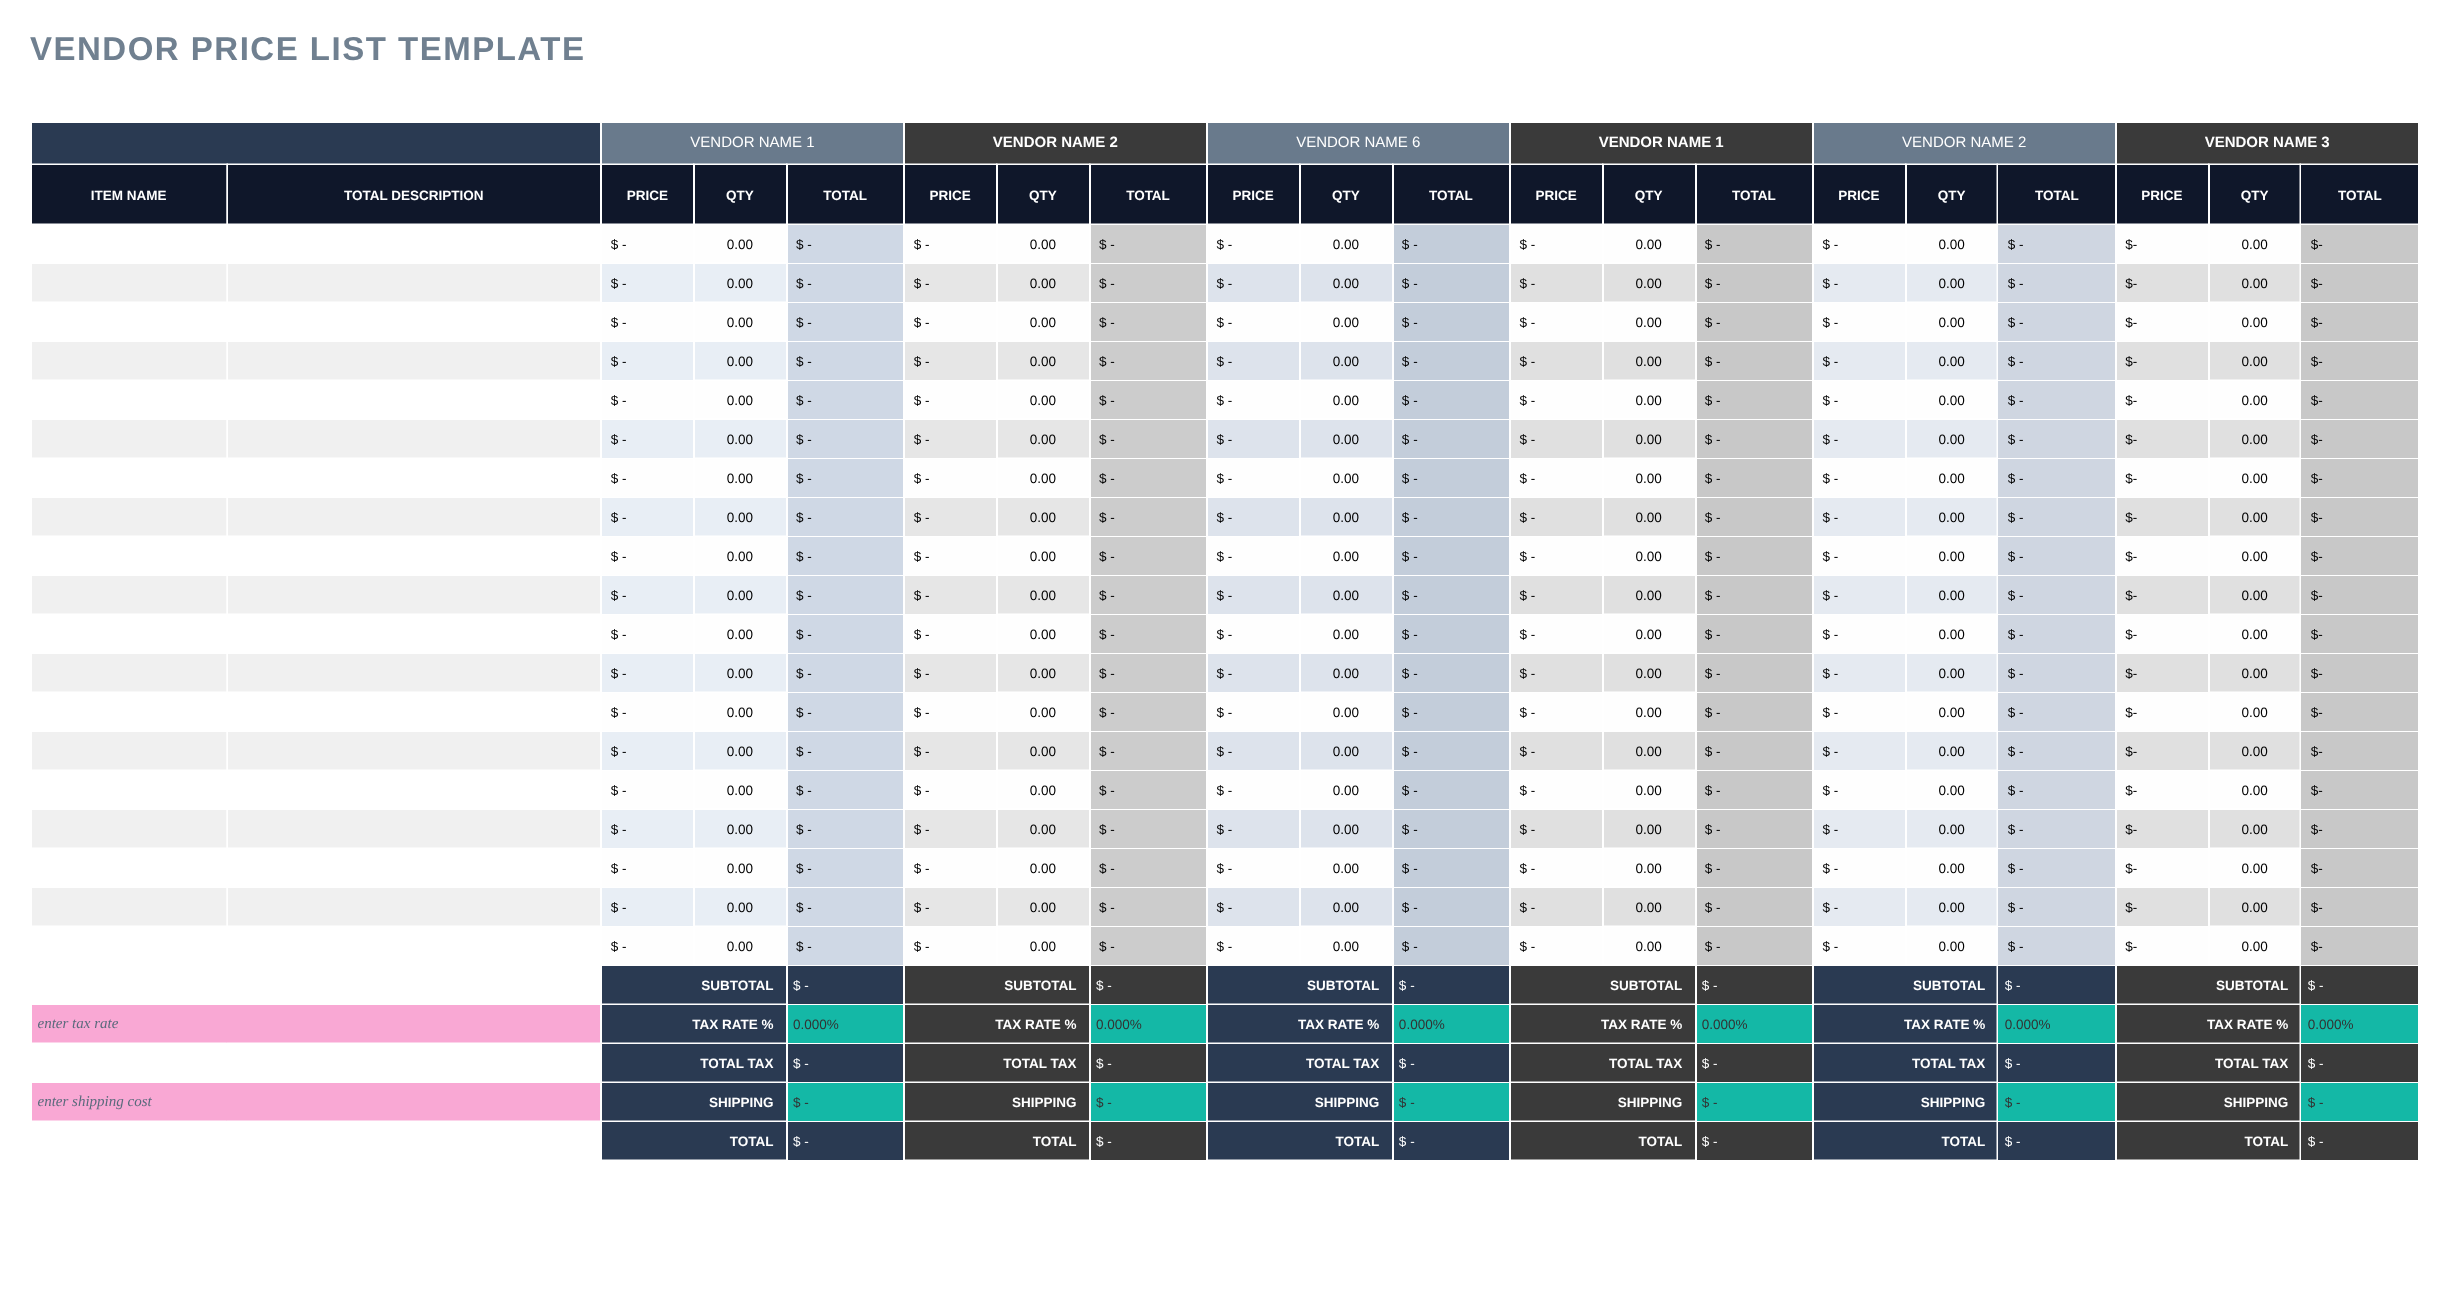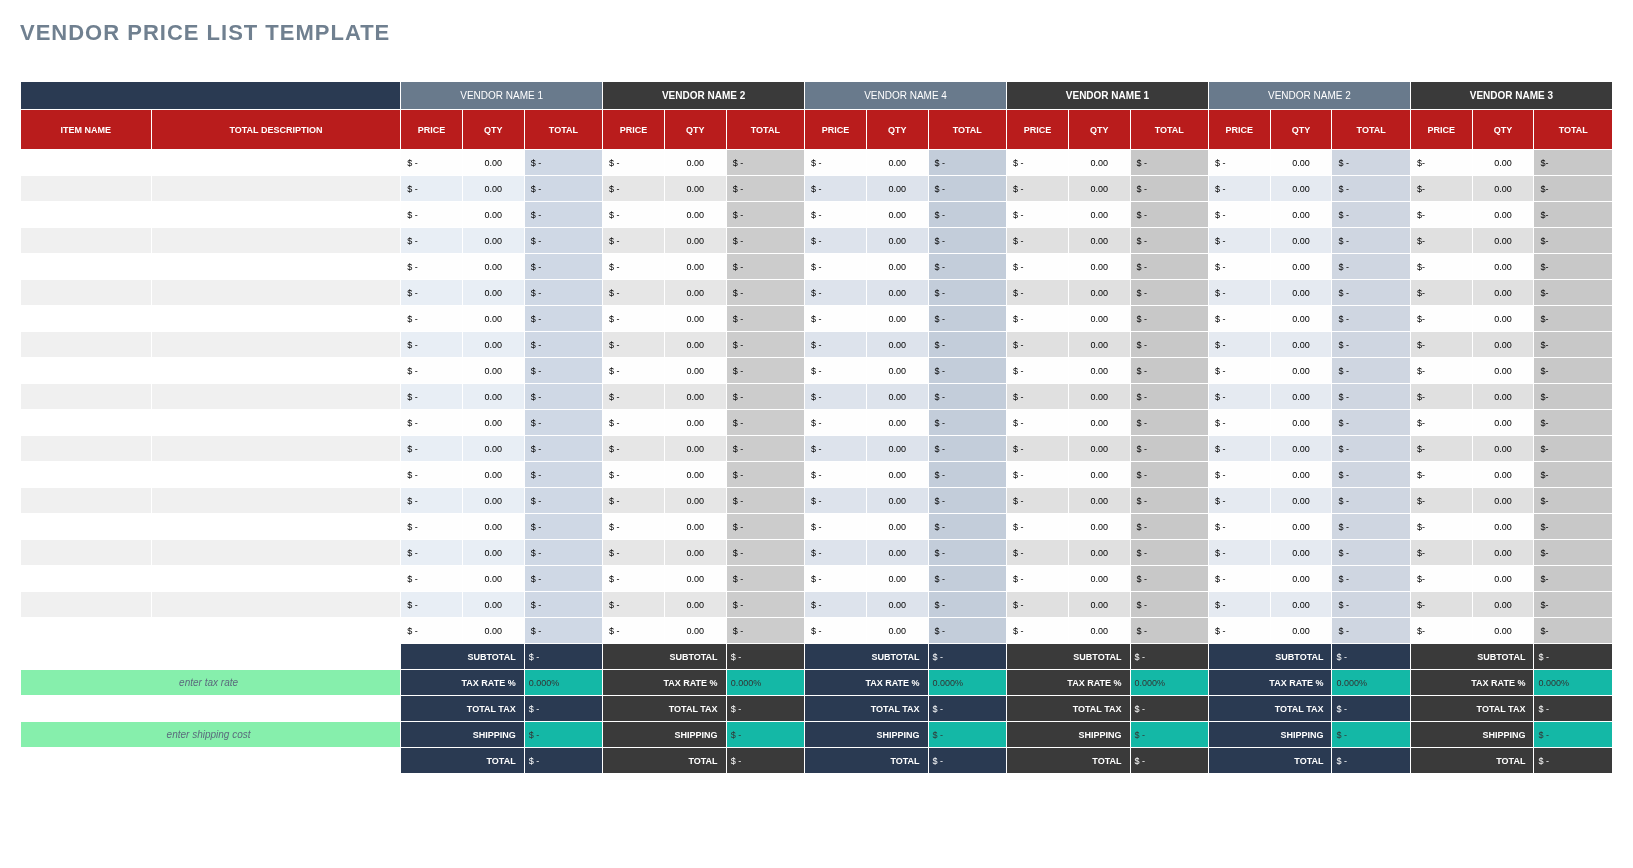--- a/index.html
+++ b/index.html
@@ -24,39 +24,39 @@
   }
   td, th {
     border: 1px solid #fff;
     padding: 6px 4px;
     font-size: 9px;
     overflow: hidden;
   }
   .hdr-dark-blue { background: #2a3a52; color: #fff; font-weight: 700; text-align: center; font-size: 10px; height: 28px; }
   .hdr-dark-gray { background: #3a3a3a; color: #fff; font-weight: 700; font-size: 10px; }
   .hdr-slate    { background: #697a8c; color: #fff; font-weight: 400; text-align: center; font-size: 10px; }
-  .hdr-blue2    { background: #b91c1c; color: #fff; font-weight: 700; text-align: center; font-size: 9px; height: 40px;}
+  .hdr-blue2    { background: #0f172a; color: #fff; font-weight: 700; text-align: center; font-size: 9px; height: 40px;}
   .row-odd td.itemname, .row-odd td.itemdesc { background:#fff; }
   .row-even td.itemname, .row-even td.itemdesc { background:#f0f0f0; }
   td.itemname, td.itemdesc { height: 26px; }
   td.price { text-align:left; position:relative; padding-left:6px;}
   td.qty   { text-align:center; }
   td.total { text-align:left; position:relative; padding-left:6px;}
   .v1o { background:#fefefe; } .v1e { background:#e8eef5; } .v1t { background:#cfd8e5; }
   .v2o { background:#fefefe; } .v2e { background:#e6e6e6; } .v2t { background:#cccccc; }
   .v3o { background:#fefefe; } .v3e { background:#dde3ec; } .v3t { background:#c3cdda; }
   .v4o { background:#fefefe; } .v4e { background:#e0e0e0; } .v4t { background:#c8c8c8; }
   .v5o { background:#fefefe; } .v5e { background:#e5eaf1; } .v5t { background:#cfd6e1; }
   .v6o { background:#fefefe; } .v6e { background:#e0e0e0; } .v6t { background:#c8c8c8; }
   .sum-label-blue { background:#2a3a52; color:#fff; font-weight:700; text-align:right; padding-right:8px; font-size:9px; height:26px;}
   .sum-label-gray { background:#3a3a3a; color:#fff; font-weight:700; text-align:right; padding-right:8px; font-size:9px;}
   .sum-val-darkblue { background:#2a3a52; color:#fff; font-size:9px; }
   .sum-val-darkgray { background:#3a3a3a; color:#fff; font-size:9px; }
   .sum-val-white    { background:#14b8a6; color:#333; font-size:9px; text-align:center;}
-  .enter-hint { text-align:center; padding-right:8px; color:#5a6a7c; font-style:italic; background:#86efac; font-size:10px;}
+  .enter-hint { text-align:left; padding-right:8px; color:#5a6a7c; font-style:italic; background:#f9a8d4; font-size:10px;font-family:Liberation Serif, serif;}
   .blank { background:#fff; border:none; }
   .sumcell { position:relative; padding:6px 4px; }
   .sumcell .sd { float:left; }
 </style>
 </head>
 <body>
 
 <div class="title">VENDOR PRICE LIST TEMPLATE</div>
 
 <table>
@@ -80,21 +80,21 @@
       <col style="width:66px">
     <col style="width:52px">
       <col style="width:52px">
       <col style="width:66px">
   </colgroup>
   <thead id="thead">
       <tr>
         <td colspan="2" class="hdr-dark-blue"></td>
         <td colspan="3" class="hdr-dark-blue hdr-slate">VENDOR NAME 1</td>
         <td colspan="3" class="hdr-dark-blue hdr-dark-gray">VENDOR NAME 2</td>
-        <td colspan="3" class="hdr-dark-blue hdr-slate">VENDOR NAME 4</td>
+        <td colspan="3" class="hdr-dark-blue hdr-slate">VENDOR NAME 6</td>
         <td colspan="3" class="hdr-dark-blue hdr-dark-gray">VENDOR NAME 1</td>
         <td colspan="3" class="hdr-dark-blue hdr-slate">VENDOR NAME 2</td>
         <td colspan="3" class="hdr-dark-blue hdr-dark-gray">VENDOR NAME 3</td>
       </tr>
       <tr>
         <td class="hdr-blue2">ITEM NAME</td>
         <td class="hdr-blue2">TOTAL DESCRIPTION</td>
         <td class="hdr-blue2">PRICE</td>
         <td class="hdr-blue2">QTY</td>
         <td class="hdr-blue2">TOTAL</td>

